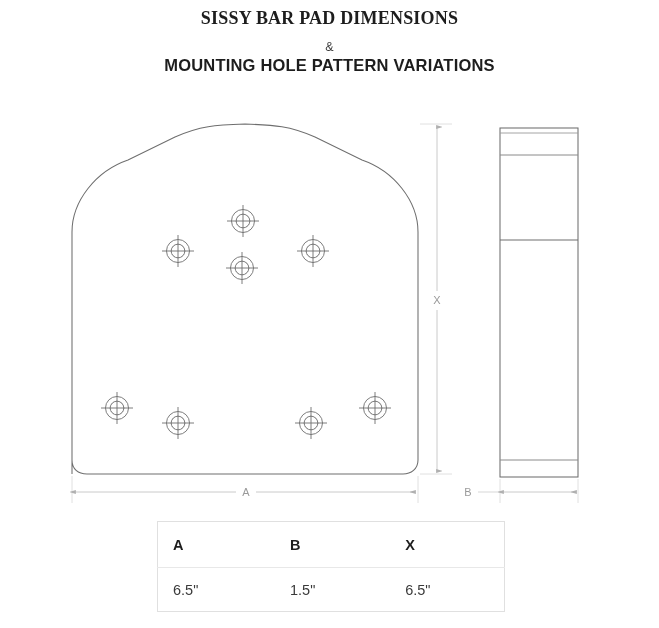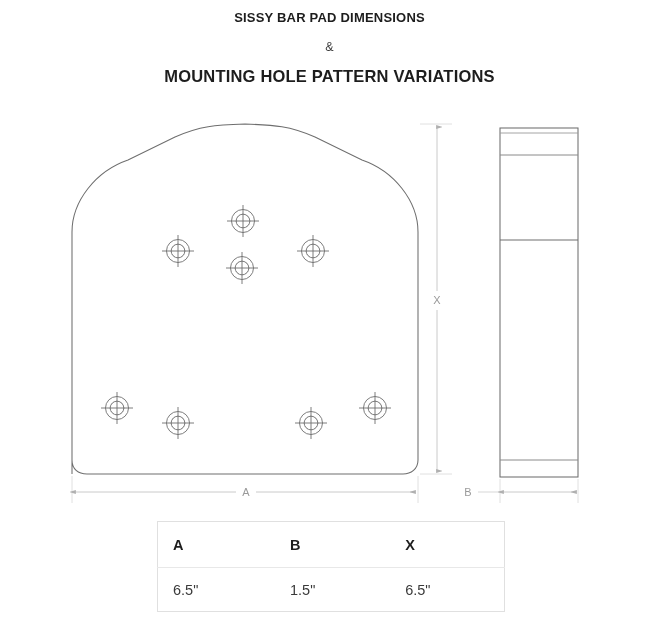--- a/index.html
+++ b/index.html
@@ -18,40 +18,40 @@
 
   
   .titles {
     position: absolute;
     left: 0;
     top: 0;
     width: 659px;
     text-align: center;
   }
   .title-main {
-    font-size: 13px;
+    font-size: 18px;
     font-weight: bold;
     letter-spacing: 0.2px;
     color: #1d1d1d;
     margin-top: 8px;
     line-height: 20px;
+    font-family: Liberation Serif, serif;
   }
   .title-amp {
     font-size: 12.5px;
     font-weight: normal;
     color: #3a3a3a;
     margin-top: 11px;
     line-height: 16px;
   }
   .title-sub {
     font-size: 16.5px;
     font-weight: bold;
     letter-spacing: 0.2px;
     color: #1d1d1d;
-    margin-top: 11px;
     line-height: 20px;
   }
 
   
   .drawing {
     position: absolute;
     left: 0;
     top: 105px;
     width: 659px;
     height: 405px;

